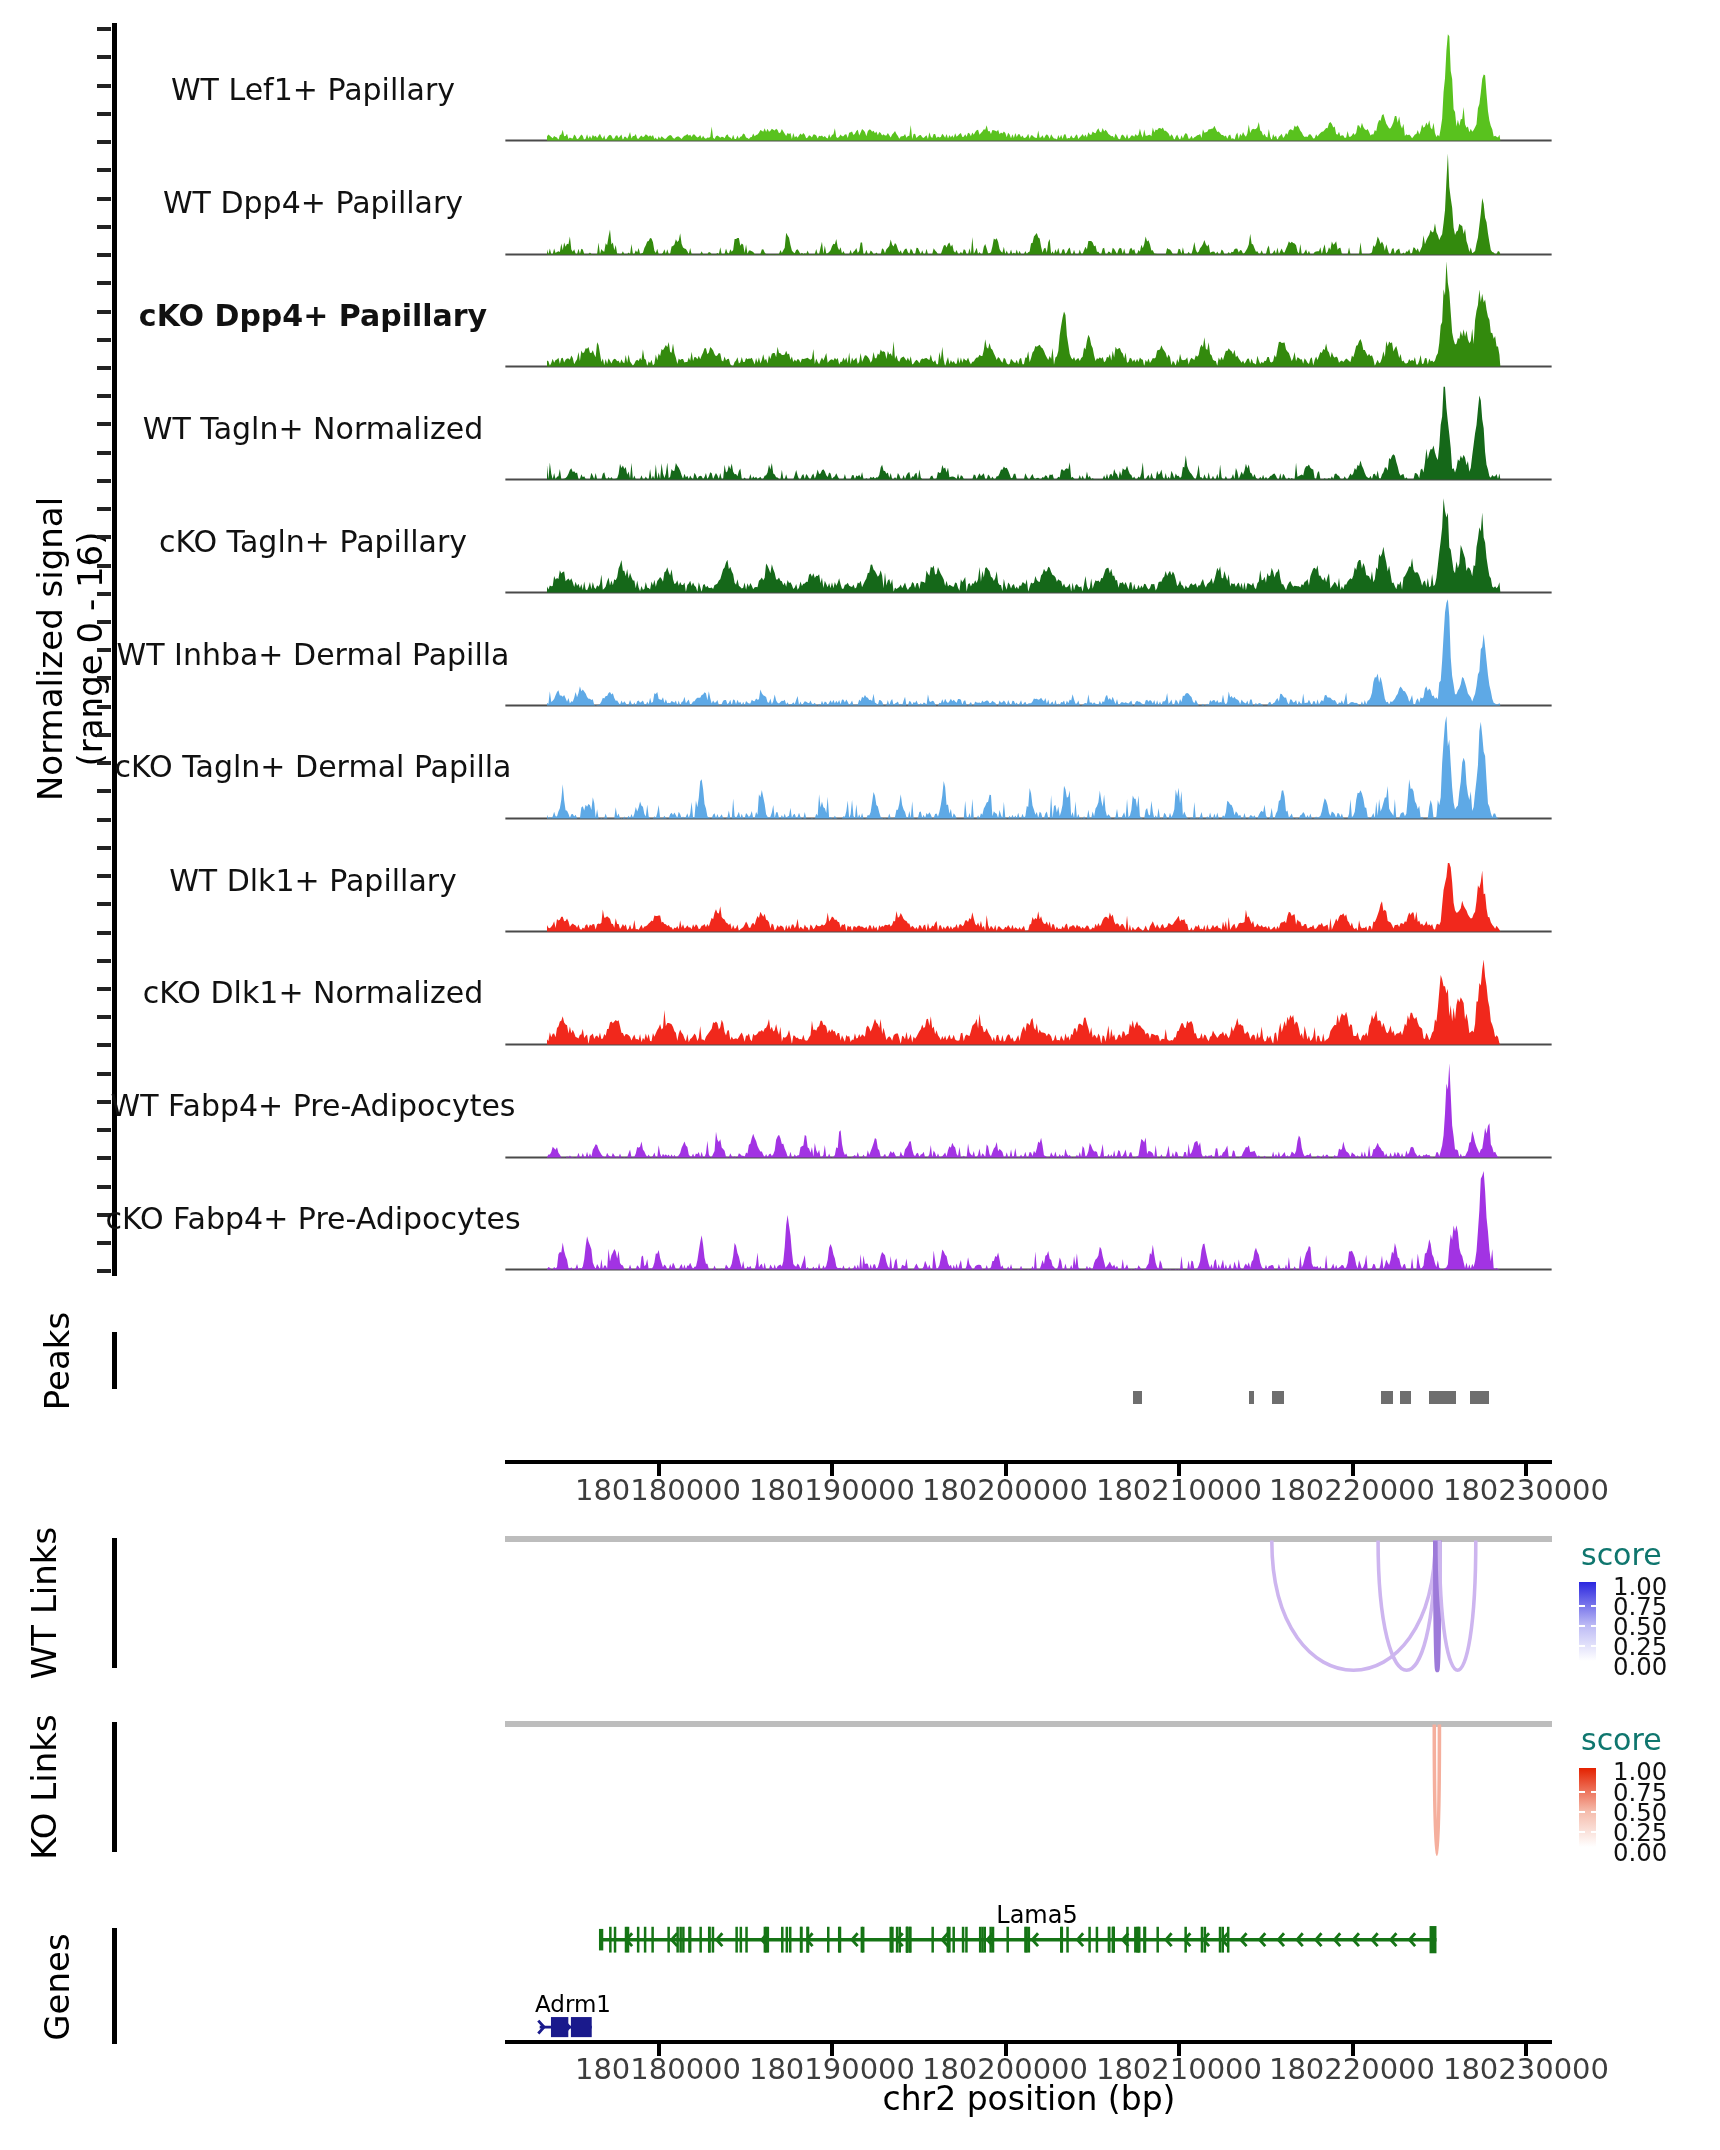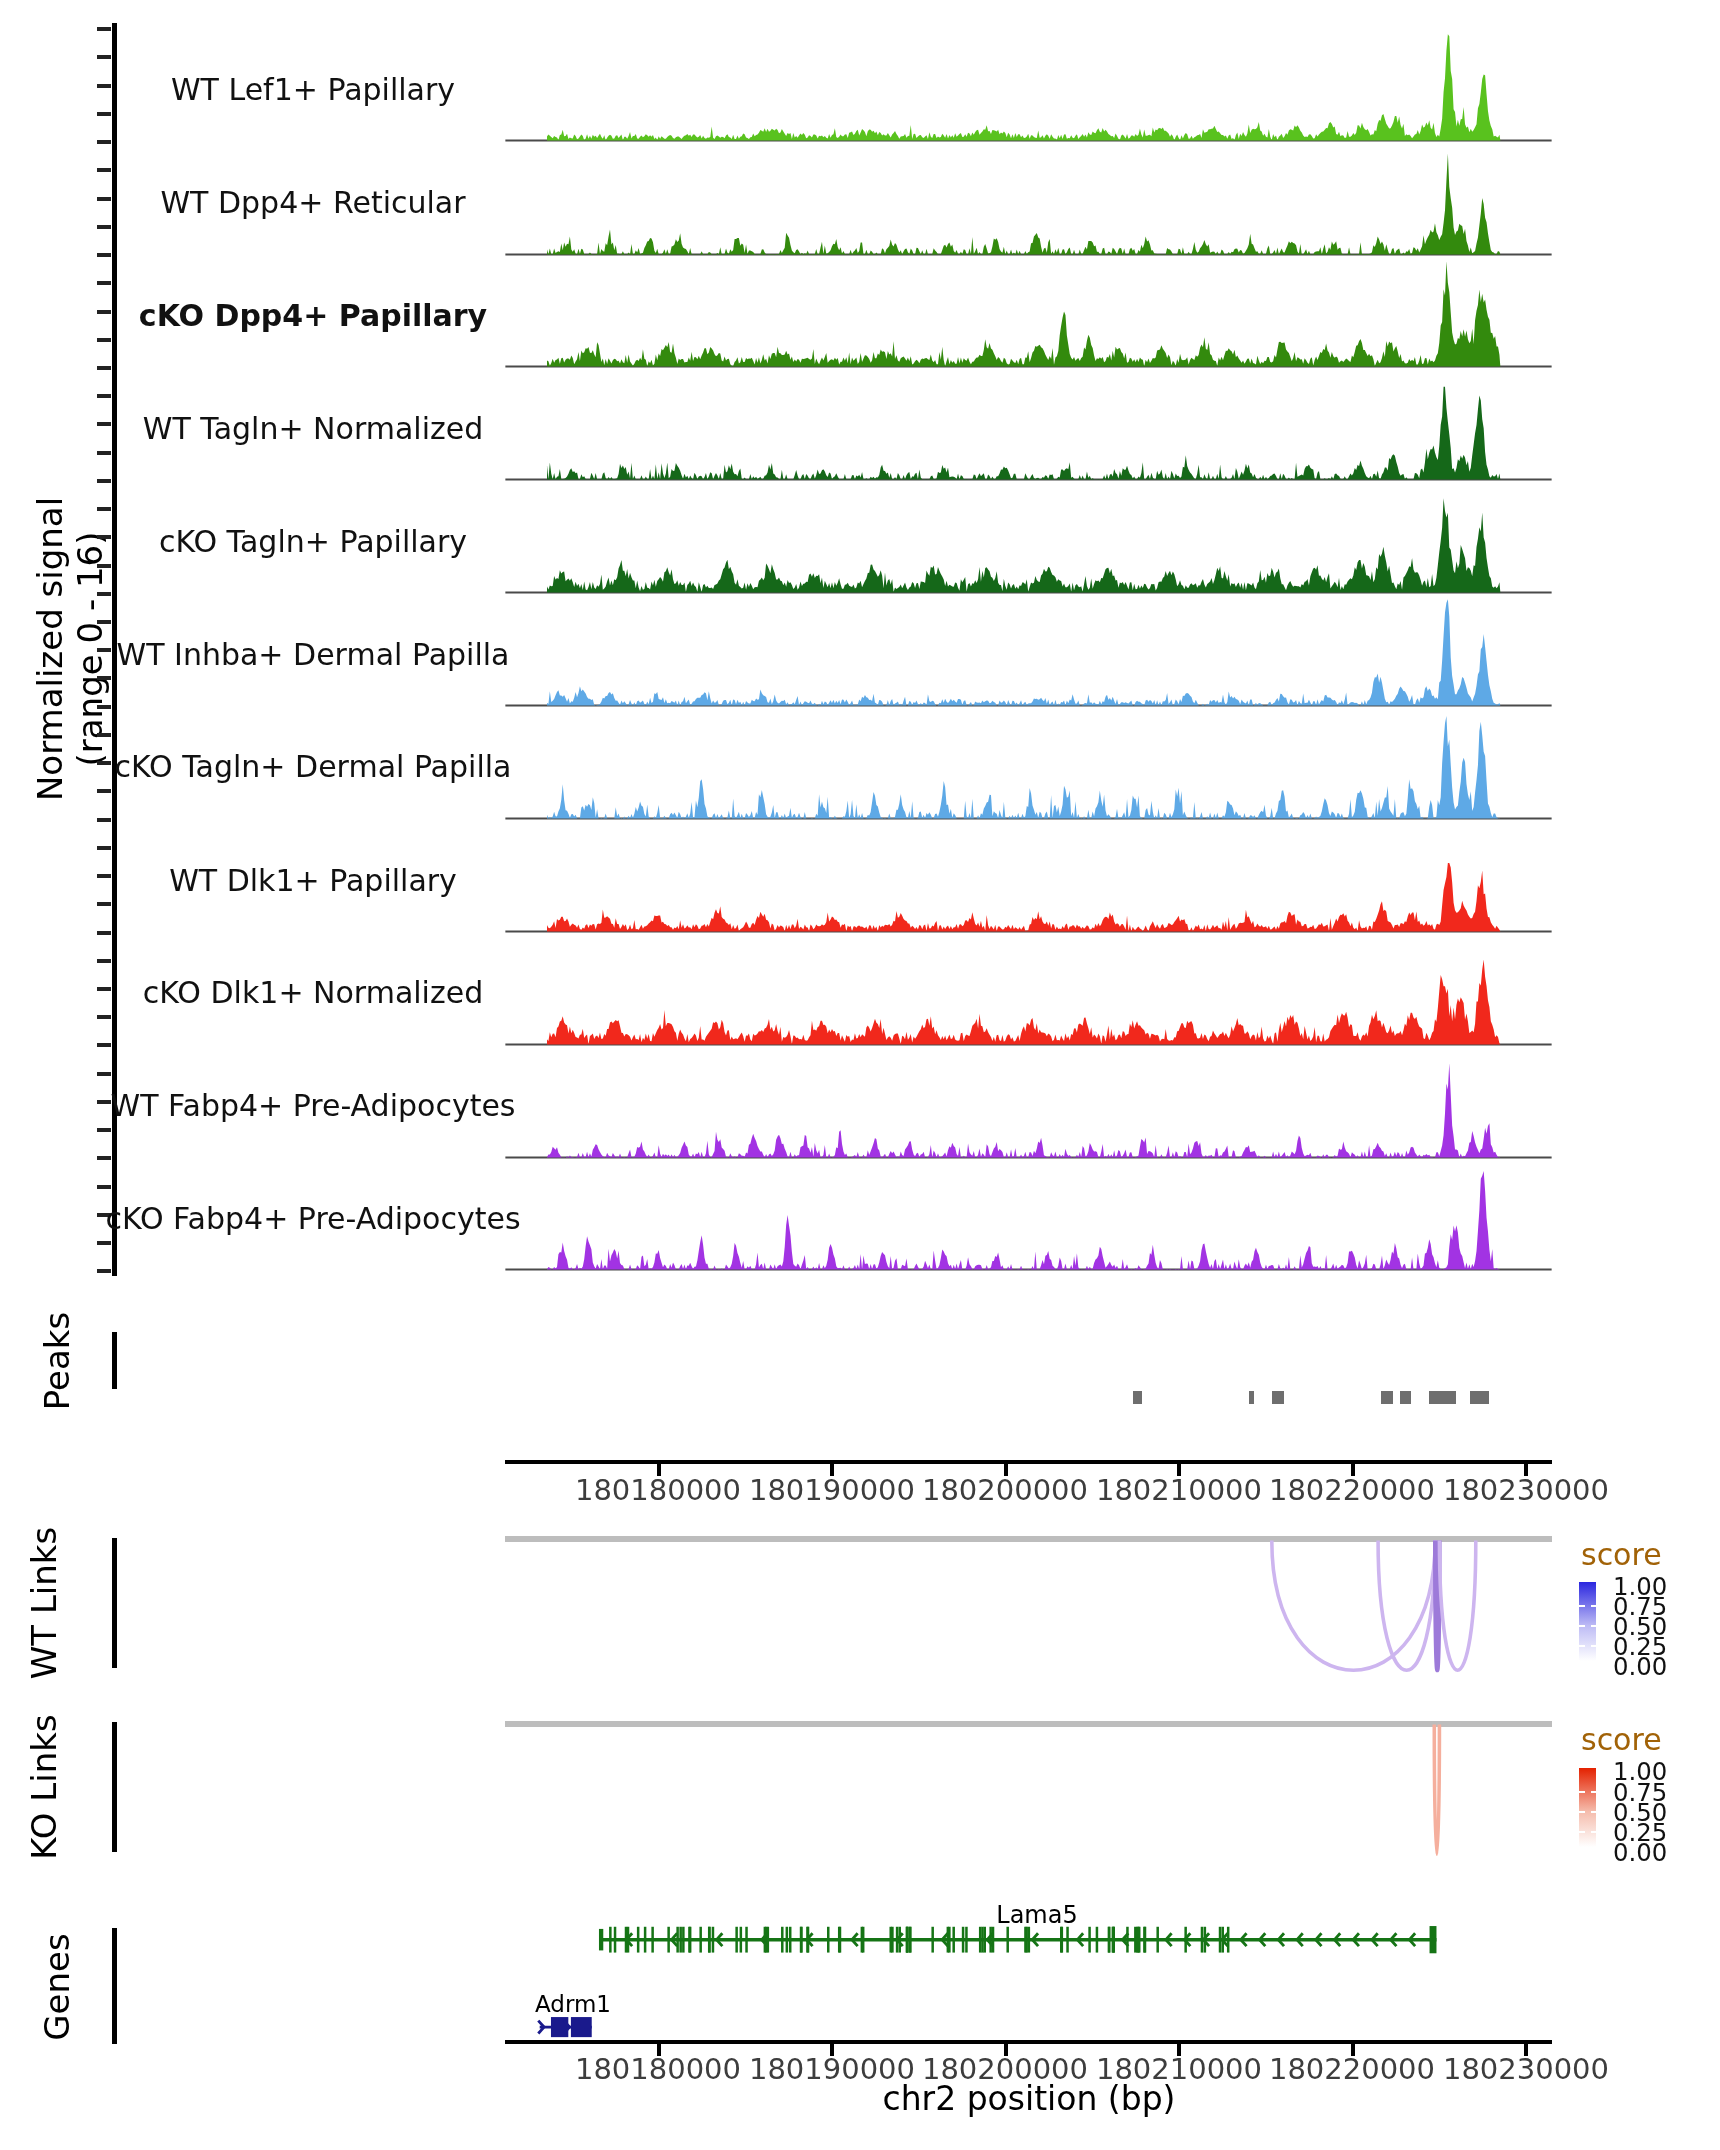--- a/index.html
+++ b/index.html
@@ -7,21 +7,21 @@
           font-family:"DejaVu Sans","Liberation Sans",sans-serif;color:#111;}
   .vlabel{position:absolute;white-space:nowrap;transform:translate(-50%,-50%) rotate(-90deg);
           text-align:center;color:#000;}
   .track-label{position:absolute;transform:translate(-50%,-50%);white-space:nowrap;
                font-size:30px;color:#111;}
   .tick-label{position:absolute;transform:translateX(-50%);font-size:29px;color:#3d3d3d;white-space:nowrap;}
   .axis-line{position:absolute;background:#000;}
   .section-bar{position:absolute;width:5px;background:#000;left:112px;}
   .gray-bar{position:absolute;height:5.7px;background:#bdbdbd;}
   .peak-rect{position:absolute;background:#6e6e6e;}
-  .legend-title{position:absolute;font-size:30px;color:#a16207;transform:translate(0,-50%);}
+  .legend-title{position:absolute;font-size:30px;color:#0f766e;transform:translate(0,-50%);}
   .legend-bar{position:absolute;width:17px;}
   .legend-label{position:absolute;font-size:24.4px;color:#111;transform:translate(0,-50%);}
   .legend-dash{position:absolute;height:2.2px;width:5.7px;background:#fff;}
   .gene-label{position:absolute;transform:translate(-50%,-50%);color:#000;white-space:nowrap;}
   svg{position:absolute;overflow:visible;}
 </style>
 </head>
 <body>
 
 <div id="figure">
@@ -121,21 +121,21 @@
         <line x1="0" x2="1461" y1="151.5" y2="151.5" stroke="#4a4a4a" stroke-width="3"></line>
         <polygon points="58.1,151.5 58.1,151.0 60.1,147.3 62.1,147.3 64.1,144.0 66.1,136.5 68.1,138.7 70.1,140.6 72.1,137.2 74.1,145.0 76.1,147.6 78.1,151.1 80.1,151.0 82.1,151.3 84.1,151.4 86.1,149.6 88.1,151.0 90.1,148.6 92.1,150.8 94.1,150.9 96.1,151.0 98.1,151.0 100.1,150.8 102.1,144.9 104.1,151.3 106.1,151.1 108.1,145.1 110.1,150.9 112.1,150.9 114.1,143.6 116.1,151.2 118.1,145.5 120.1,150.3 122.1,140.8 124.1,137.3 126.1,132.9 128.1,134.1 130.1,140.1 132.1,143.8 134.1,147.3 136.1,149.9 138.1,150.9 140.1,151.0 142.1,144.8 144.1,148.6 146.1,149.6 148.1,151.0 150.1,145.2 152.1,148.4 154.1,151.0 156.1,149.8 158.1,151.0 160.1,145.8 162.1,151.1 164.1,151.0 166.1,150.9 168.1,151.2 170.1,151.1 172.1,145.4 174.1,140.4 176.1,151.3 178.1,150.7 180.1,150.3 182.1,145.9 184.1,136.9 186.1,138.0 188.1,136.5 190.1,129.1 192.1,140.5 194.1,143.1 196.1,147.8 198.1,150.7 200.1,147.3 202.1,151.2 204.1,151.1 206.1,149.0 208.1,144.4 210.1,151.1 212.1,151.0 214.1,134.5 216.1,146.1 218.1,150.9 220.1,146.3 222.1,149.0 224.1,146.8 226.1,149.5 228.1,147.2 230.1,151.2 232.1,146.9 234.1,151.2 236.1,147.5 238.1,151.1 240.1,150.4 242.1,148.2 244.1,145.3 246.1,138.0 248.1,133.6 250.1,129.3 252.1,134.8 254.1,137.0 256.1,147.3 258.1,150.1 260.1,150.6 262.1,145.9 264.1,151.1 266.1,145.8 268.1,147.0 270.1,143.9 272.1,151.0 274.1,143.4 276.1,151.0 278.1,151.0 280.1,145.4 282.1,128.2 284.1,146.8 286.1,151.1 288.1,150.7 290.1,146.6 292.1,142.3 294.1,115.7 296.1,126.6 298.1,129.8 300.1,126.0 302.1,137.6 304.1,139.6 306.1,142.0 308.1,150.6 310.1,150.9 312.1,151.3 314.1,145.6 316.1,149.8 318.1,151.2 320.1,149.6 322.1,151.3 324.1,151.0 326.1,145.4 328.1,146.9 330.1,149.1 332.1,148.9 334.1,150.5 336.1,144.5 338.1,145.9 340.1,133.8 342.1,132.4 344.1,124.3 346.1,118.2 348.1,124.2 350.1,128.3 352.1,135.5 354.1,139.8 356.1,143.1 358.1,143.0 360.1,147.7 362.1,151.2 364.1,146.6 366.1,151.0 368.1,147.2 370.1,145.9 372.1,149.4 374.1,147.1 376.1,141.9 378.1,126.7 380.1,122.1 382.1,119.8 384.1,124.7 386.1,132.8 388.1,132.4 390.1,139.4 392.1,143.8 394.1,150.2 396.1,151.1 398.1,143.6 400.1,151.1 402.1,151.0 404.1,147.0 406.1,150.6 408.1,148.3 410.1,148.5 412.1,137.3 414.1,135.8 416.1,134.6 418.1,120.1 420.1,121.5 422.1,137.2 424.1,138.9 426.1,144.9 428.1,136.9 430.1,150.3 432.1,131.3 434.1,141.3 436.1,145.9 438.1,140.7 440.1,151.1 442.1,150.9 444.1,147.9 446.1,134.0 448.1,151.1 450.1,151.2 452.1,145.8 454.1,151.3 456.1,151.0 458.1,150.3 460.1,148.0 462.1,137.1 464.1,138.6 466.1,115.5 468.1,113.3 470.1,132.7 472.1,143.3 474.1,148.0 476.1,145.9 478.1,151.1 480.1,151.1 482.1,151.2 484.1,150.9 486.1,149.5 488.1,147.9 490.1,150.9 492.1,143.9 494.1,150.9 496.1,151.2 498.1,151.2 500.1,147.4 502.1,150.9 504.1,151.1 506.1,141.3 508.1,147.9 510.1,142.8 512.1,137.5 514.1,131.7 516.1,124.3 518.1,126.1 520.1,139.0 522.1,141.7 524.1,150.1 526.1,151.0 528.1,149.1 530.1,146.4 532.1,151.1 534.1,151.3 536.1,146.5 538.1,142.3 540.1,145.5 542.1,143.2 544.1,147.3 546.1,151.0 548.1,149.6 550.1,150.9 552.1,143.1 554.1,147.9 556.1,149.5 558.1,140.5 560.1,137.4 562.1,134.3 564.1,129.0 566.1,128.9 568.1,140.2 570.1,147.4 572.1,149.6 574.1,145.9 576.1,144.8 578.1,150.9 580.1,147.3 582.1,146.6 584.1,143.6 586.1,151.3 588.1,151.3 590.1,150.9 592.1,146.9 594.1,133.9 596.1,151.2 598.1,141.6 600.1,145.3 602.1,151.0 604.1,145.4 606.1,150.9 608.1,150.8 610.1,149.7 612.1,147.2 614.1,144.7 616.1,150.2 618.1,141.4 620.1,135.9 622.1,137.9 624.1,130.9 626.1,135.4 628.1,137.6 630.1,146.7 632.1,149.3 634.1,137.0 636.1,151.0 638.1,150.9 640.1,148.9 642.1,150.9 644.1,151.0 646.1,131.9 648.1,144.2 650.1,147.2 652.1,149.1 654.1,142.6 656.1,151.1 658.1,151.2 660.1,147.7 662.1,139.1 664.1,150.8 666.1,145.4 668.1,147.8 670.1,151.2 672.1,132.9 674.1,136.2 676.1,147.1 678.1,149.6 680.1,144.1 682.1,139.1 684.1,136.5 686.1,129.7 688.1,142.9 690.1,139.7 692.1,141.3 694.1,143.7 696.1,150.8 698.1,151.3 700.1,144.2 702.1,151.1 704.1,151.0 706.1,140.0 708.1,151.2 710.1,149.5 712.1,138.4 714.1,151.2 716.1,150.9 718.1,150.9 720.1,147.3 722.1,151.2 724.1,149.5 726.1,143.4 728.1,151.3 730.1,151.2 732.1,144.0 734.1,144.6 736.1,149.3 738.1,142.1 740.1,145.6 742.1,138.8 744.1,129.1 746.1,131.4 748.1,124.0 750.1,134.8 752.1,148.2 754.1,149.3 756.1,150.9 758.1,150.9 760.1,151.2 762.1,144.2 764.1,148.2 766.1,149.6 768.1,143.3 770.1,151.3 772.1,151.0 774.1,146.7 776.1,150.9 778.1,147.5 780.1,150.9 782.1,139.2 784.1,146.2 786.1,149.5 788.1,147.9 790.1,150.9 792.1,151.3 794.1,150.9 796.1,151.2 798.1,147.5 800.1,150.9 802.1,144.0 804.1,151.0 806.1,135.4 808.1,138.5 810.1,150.3 812.1,148.4 814.1,142.9 816.1,131.2 818.1,135.1 820.1,140.5 822.1,143.1 824.1,142.8 826.1,143.8 828.1,151.0 830.1,151.1 832.1,143.4 834.1,132.7 836.1,151.2 838.1,148.9 840.1,151.1 842.1,146.4 844.1,151.0 846.1,146.8 848.1,151.3 850.1,141.3 852.1,151.1 854.1,148.5 856.1,141.2 858.1,142.7 860.1,151.2 862.1,149.1 864.1,145.7 866.1,140.3 868.1,150.9 870.1,151.0 872.1,144.6 874.1,144.3 876.1,151.2 878.1,151.2 880.1,150.8 882.1,150.1 884.1,148.7 886.1,136.4 888.1,125.7 890.1,127.5 892.1,130.6 894.1,123.6 896.1,146.5 898.1,142.6 900.1,142.7 902.1,143.7 904.1,145.9 906.1,151.3 908.1,134.1 910.1,150.9 912.1,151.2 914.1,151.0 916.1,146.8 918.1,151.0 920.1,150.9 922.1,151.2 924.1,144.9 926.1,134.7 928.1,151.3 930.1,151.3 932.1,144.3 934.1,151.3 936.1,142.8 938.1,144.5 940.1,151.0 942.1,149.3 944.1,151.2 946.1,151.0 948.1,143.9 950.1,143.8 952.1,151.1 954.1,131.9 956.1,147.0 958.1,144.4 960.1,138.9 962.1,130.9 964.1,129.0 966.1,128.6 968.1,135.3 970.1,130.3 972.1,145.9 974.1,150.6 976.1,150.8 978.1,147.9 980.1,151.2 982.1,148.7 984.1,149.0 986.1,147.6 988.1,151.0 990.1,151.2 992.1,138.5 994.1,139.0 996.1,151.3 998.1,148.2 1000.1,149.0 1002.1,144.4 1004.1,143.1 1006.1,139.3 1008.1,134.9 1010.1,150.9 1012.1,151.2 1014.1,150.9 1016.1,141.4 1018.1,142.7 1020.1,151.2 1022.1,151.3 1024.1,151.3 1026.1,150.5 1028.1,149.4 1030.1,144.4 1032.1,141.1 1034.1,136.9 1036.1,137.5 1038.1,134.5 1040.1,144.0 1042.1,143.4 1044.1,143.3 1046.1,142.0 1048.1,146.3 1050.1,151.2 1052.1,148.2 1054.1,151.2 1056.1,151.2 1058.1,151.1 1060.1,149.0 1062.1,151.0 1064.1,151.0 1066.1,151.0 1068.1,151.3 1070.1,151.1 1072.1,143.3 1074.1,151.2 1076.1,146.3 1078.1,151.1 1080.1,143.1 1082.1,151.3 1084.1,149.1 1086.1,146.6 1088.1,144.0 1090.1,150.9 1092.1,148.2 1094.1,151.3 1096.1,148.7 1098.1,143.0 1100.1,144.9 1102.1,146.9 1104.1,142.2 1106.1,128.3 1108.1,120.7 1110.1,124.3 1112.1,138.3 1114.1,145.9 1116.1,149.6 1118.1,148.7 1120.1,147.5 1122.1,148.3 1124.1,145.0 1126.1,151.2 1128.1,151.2 1130.1,151.3 1132.1,151.3 1134.1,148.7 1136.1,149.3 1138.1,150.9 1140.1,151.4 1142.1,147.1 1144.1,151.1 1146.1,147.8 1148.1,147.5 1150.1,151.3 1152.1,151.2 1154.1,151.4 1156.1,150.9 1158.1,148.0 1160.1,150.5 1162.1,149.1 1164.1,139.1 1166.1,140.8 1168.1,140.0 1170.1,129.0 1172.1,137.7 1174.1,142.9 1176.1,144.3 1178.1,146.3 1180.1,151.2 1182.1,144.2 1184.1,146.3 1186.1,147.5 1188.1,151.1 1190.1,148.5 1192.1,151.2 1194.1,150.9 1196.1,143.1 1198.1,151.3 1200.1,143.2 1202.1,151.1 1204.1,150.9 1206.1,134.3 1208.1,150.7 1210.1,148.6 1212.1,139.9 1214.1,139.5 1216.1,135.7 1218.1,130.9 1220.1,136.3 1222.1,138.1 1224.1,142.1 1226.1,143.3 1228.1,149.4 1230.1,145.4 1232.1,151.0 1234.1,151.0 1236.1,144.7 1238.1,150.9 1240.1,149.3 1242.1,143.4 1244.1,149.5 1246.1,143.9 1248.1,145.9 1250.1,151.4 1252.1,145.1 1254.1,151.2 1256.1,151.0 1258.1,141.8 1260.1,147.5 1262.1,144.4 1264.1,137.6 1266.1,136.4 1268.1,137.9 1270.1,144.7 1272.1,147.4 1274.1,150.3 1276.1,147.4 1278.1,149.7 1280.1,151.1 1282.1,147.7 1284.1,148.6 1286.1,146.6 1288.1,148.7 1290.1,147.7 1292.1,150.8 1294.1,150.9 1296.1,151.0 1298.1,151.1 1300.1,144.2 1302.1,144.2 1304.1,149.8 1306.1,142.6 1308.1,134.9 1310.1,120.4 1312.1,90.0 1314.1,48.1 1316.1,56.5 1318.1,19.8 1320.1,63.4 1322.1,106.8 1324.1,122.0 1326.1,140.4 1328.1,140.4 1330.1,141.7 1332.1,151.1 1334.1,145.9 1336.1,151.2 1338.1,149.2 1340.1,149.7 1342.1,145.6 1344.1,141.6 1346.1,130.9 1348.1,129.8 1350.1,114.6 1352.1,121.5 1354.1,130.4 1356.1,136.6 1358.1,141.2 1360.1,145.7 1362.1,140.3 1364.1,139.1 1366.1,125.8 1368.1,109.9 1370.1,118.3 1372.1,107.5 1374.1,103.6 1376.1,133.1 1378.1,137.3 1380.1,144.6 1382.1,143.5 1384.1,147.8 1386.1,151.2 1388.1,150.9 1389.4,151.5" fill="#A233E3"></polygon>
       </svg>
       <svg width="1047" height="111" viewBox="0 0 1461 155" style="left:505px;top:1161px;">
         <line x1="0" x2="1461" y1="151.5" y2="151.5" stroke="#4a4a4a" stroke-width="3"></line>
         <polygon points="58.1,151.5 58.1,151.3 60.1,147.9 62.1,149.2 64.1,151.3 66.1,151.1 68.1,148.1 70.1,150.2 72.1,148.0 74.1,130.2 76.1,126.9 78.1,127.6 80.1,113.7 82.1,125.6 84.1,132.9 86.1,138.0 88.1,148.9 90.1,150.5 92.1,148.3 94.1,151.2 96.1,151.0 98.1,149.5 100.1,144.0 102.1,151.1 104.1,149.0 106.1,150.6 108.1,147.2 110.1,137.3 112.1,119.2 114.1,105.1 116.1,112.5 118.1,117.6 120.1,123.2 122.1,141.6 124.1,147.1 126.1,150.4 128.1,143.9 130.1,147.3 132.1,151.1 134.1,137.0 136.1,151.3 138.1,145.8 140.1,145.9 142.1,150.5 144.1,122.7 146.1,140.2 148.1,131.6 150.1,127.7 152.1,123.0 154.1,126.2 156.1,136.0 158.1,125.4 160.1,142.6 162.1,145.2 164.1,145.8 166.1,150.9 168.1,151.0 170.1,151.3 172.1,150.8 174.1,144.5 176.1,150.9 178.1,151.0 180.1,151.2 182.1,150.9 184.1,145.6 186.1,147.8 188.1,151.2 190.1,133.8 192.1,132.0 194.1,146.8 196.1,144.9 198.1,136.8 200.1,150.9 202.1,149.6 204.1,150.5 206.1,148.1 208.1,141.6 210.1,129.2 212.1,129.6 214.1,124.3 216.1,135.3 218.1,142.1 220.1,148.2 222.1,144.6 224.1,146.6 226.1,151.2 228.1,151.2 230.1,144.0 232.1,148.9 234.1,141.6 236.1,145.6 238.1,151.0 240.1,151.1 242.1,151.0 244.1,147.1 246.1,144.0 248.1,150.9 250.1,144.6 252.1,151.3 254.1,146.0 256.1,146.2 258.1,142.1 260.1,146.8 262.1,150.9 264.1,147.5 266.1,147.4 268.1,139.0 270.1,125.7 272.1,113.2 274.1,103.7 276.1,117.1 278.1,135.0 280.1,143.6 282.1,143.5 284.1,150.3 286.1,150.9 288.1,150.8 290.1,151.1 292.1,146.0 294.1,151.0 296.1,151.2 298.1,150.9 300.1,151.3 302.1,150.1 304.1,151.0 306.1,151.1 308.1,144.7 310.1,147.2 312.1,150.3 314.1,148.3 316.1,143.5 318.1,132.8 320.1,114.6 322.1,118.3 324.1,128.5 326.1,133.6 328.1,142.6 330.1,149.1 332.1,139.7 334.1,150.8 336.1,151.0 338.1,147.1 340.1,149.0 342.1,146.1 344.1,151.3 346.1,150.8 348.1,151.3 350.1,144.3 352.1,127.8 354.1,148.8 356.1,145.3 358.1,143.5 360.1,150.9 362.1,141.7 364.1,151.0 366.1,151.1 368.1,151.0 370.1,144.5 372.1,148.1 374.1,151.2 376.1,144.3 378.1,151.0 380.1,147.1 382.1,145.6 384.1,144.6 386.1,147.4 388.1,139.9 390.1,119.6 392.1,89.3 394.1,75.5 396.1,90.1 398.1,103.7 400.1,127.2 402.1,143.7 404.1,146.1 406.1,147.8 408.1,143.0 410.1,145.6 412.1,150.9 414.1,145.0 416.1,139.0 418.1,131.3 420.1,150.9 422.1,147.9 424.1,151.1 426.1,151.3 428.1,150.9 430.1,147.2 432.1,151.2 434.1,148.2 436.1,151.2 438.1,142.4 440.1,151.1 442.1,151.0 444.1,145.5 446.1,149.7 448.1,146.3 450.1,137.8 452.1,121.2 454.1,115.8 456.1,121.3 458.1,130.6 460.1,136.3 462.1,146.8 464.1,149.8 466.1,149.4 468.1,149.2 470.1,151.1 472.1,145.6 474.1,151.3 476.1,151.3 478.1,151.3 480.1,147.3 482.1,151.0 484.1,150.9 486.1,149.4 488.1,145.1 490.1,150.9 492.1,144.5 494.1,151.0 496.1,130.0 498.1,151.1 500.1,131.8 502.1,144.0 504.1,143.2 506.1,143.5 508.1,151.2 510.1,143.7 512.1,151.0 514.1,144.5 516.1,144.3 518.1,150.3 520.1,148.5 522.1,141.9 524.1,132.5 526.1,127.1 528.1,129.4 530.1,131.7 532.1,140.9 534.1,147.1 536.1,149.8 538.1,132.7 540.1,151.0 542.1,149.2 544.1,139.2 546.1,135.7 548.1,150.9 550.1,151.3 552.1,150.9 554.1,144.9 556.1,146.0 558.1,146.8 560.1,136.2 562.1,150.9 564.1,151.2 566.1,151.1 568.1,150.9 570.1,151.0 572.1,146.6 574.1,143.1 576.1,147.8 578.1,151.3 580.1,151.2 582.1,150.9 584.1,147.4 586.1,139.4 588.1,144.3 590.1,149.6 592.1,144.6 594.1,151.1 596.1,151.2 598.1,124.9 600.1,139.3 602.1,150.7 604.1,149.4 606.1,145.3 608.1,135.5 610.1,123.5 612.1,126.3 614.1,130.8 616.1,133.0 618.1,142.8 620.1,147.1 622.1,145.0 624.1,151.1 626.1,144.9 628.1,150.9 630.1,143.2 632.1,151.1 634.1,144.7 636.1,138.3 638.1,151.0 640.1,151.3 642.1,151.1 644.1,146.3 646.1,134.5 648.1,144.3 650.1,146.9 652.1,150.9 654.1,151.1 656.1,146.9 658.1,145.5 660.1,145.0 662.1,144.8 664.1,145.5 666.1,150.8 668.1,151.1 670.1,151.1 672.1,145.1 674.1,151.0 676.1,150.0 678.1,148.2 680.1,139.6 682.1,139.7 684.1,132.7 686.1,133.9 688.1,127.8 690.1,137.6 692.1,148.5 694.1,145.7 696.1,151.1 698.1,150.9 700.1,151.1 702.1,147.1 704.1,151.0 706.1,143.8 708.1,151.1 710.1,151.3 712.1,151.3 714.1,151.3 716.1,150.9 718.1,151.1 720.1,146.1 722.1,151.2 724.1,151.1 726.1,151.2 728.1,151.3 730.1,150.8 732.1,151.1 734.1,151.2 736.1,146.5 738.1,151.3 740.1,126.4 742.1,151.3 744.1,150.9 746.1,151.2 748.1,145.7 750.1,138.3 752.1,144.1 754.1,132.3 756.1,131.3 758.1,125.7 760.1,136.4 762.1,138.2 764.1,146.3 766.1,148.1 768.1,150.7 770.1,151.1 772.1,146.1 774.1,134.9 776.1,139.5 778.1,150.9 780.1,151.2 782.1,143.2 784.1,151.3 786.1,150.9 788.1,151.1 790.1,145.0 792.1,151.0 794.1,132.7 796.1,145.9 798.1,128.9 800.1,148.4 802.1,151.4 804.1,151.2 806.1,151.1 808.1,151.2 810.1,151.2 812.1,146.4 814.1,151.2 816.1,147.6 818.1,150.9 820.1,150.4 822.1,142.6 824.1,137.6 826.1,135.9 828.1,132.1 830.1,119.6 832.1,122.8 834.1,132.9 836.1,140.9 838.1,149.2 840.1,146.6 842.1,143.8 844.1,140.2 846.1,145.2 848.1,147.6 850.1,144.5 852.1,149.4 854.1,146.4 856.1,151.3 858.1,151.3 860.1,150.9 862.1,136.8 864.1,151.3 866.1,148.3 868.1,144.1 870.1,150.9 872.1,151.1 874.1,150.9 876.1,151.2 878.1,151.3 880.1,149.3 882.1,151.0 884.1,145.6 886.1,148.5 888.1,151.2 890.1,151.0 892.1,150.9 894.1,150.1 896.1,146.4 898.1,143.1 900.1,128.5 902.1,130.9 904.1,116.8 906.1,130.9 908.1,142.6 910.1,148.2 912.1,150.3 914.1,138.4 916.1,142.9 918.1,151.0 920.1,151.2 922.1,151.1 924.1,150.9 926.1,151.2 928.1,150.9 930.1,151.0 932.1,151.3 934.1,151.0 936.1,150.9 938.1,151.1 940.1,150.8 942.1,151.1 944.1,132.6 946.1,150.9 948.1,151.1 950.1,151.2 952.1,151.0 954.1,139.1 956.1,151.1 958.1,139.0 960.1,140.2 962.1,150.9 964.1,150.9 966.1,150.1 968.1,146.1 970.1,140.1 972.1,124.8 974.1,116.3 976.1,115.3 978.1,126.1 980.1,135.3 982.1,143.7 984.1,149.4 986.1,143.7 988.1,151.0 990.1,139.8 992.1,136.8 994.1,151.2 996.1,143.7 998.1,151.3 1000.1,144.5 1002.1,137.7 1004.1,151.2 1006.1,144.2 1008.1,151.3 1010.1,148.9 1012.1,143.3 1014.1,150.9 1016.1,151.2 1018.1,140.4 1020.1,146.5 1022.1,151.1 1024.1,137.1 1026.1,148.5 1028.1,150.9 1030.1,151.2 1032.1,146.2 1034.1,143.1 1036.1,147.0 1038.1,141.3 1040.1,149.1 1042.1,140.8 1044.1,138.0 1046.1,125.9 1048.1,121.0 1050.1,126.9 1052.1,130.9 1054.1,141.7 1056.1,147.6 1058.1,150.4 1060.1,151.2 1062.1,144.5 1064.1,150.9 1066.1,146.5 1068.1,146.2 1070.1,145.3 1072.1,145.7 1074.1,151.1 1076.1,151.2 1078.1,151.2 1080.1,143.7 1082.1,149.6 1084.1,151.0 1086.1,148.6 1088.1,151.1 1090.1,144.1 1092.1,151.1 1094.1,133.9 1096.1,151.1 1098.1,151.1 1100.1,151.1 1102.1,146.9 1104.1,150.9 1106.1,151.1 1108.1,151.1 1110.1,131.7 1112.1,148.8 1114.1,144.3 1116.1,136.3 1118.1,128.6 1120.1,125.0 1122.1,118.6 1124.1,120.5 1126.1,142.8 1128.1,147.7 1130.1,147.3 1132.1,148.1 1134.1,146.5 1136.1,150.8 1138.1,146.6 1140.1,151.2 1142.1,149.5 1144.1,151.0 1146.1,131.3 1148.1,151.2 1150.1,151.3 1152.1,151.3 1154.1,147.6 1156.1,143.2 1158.1,151.3 1160.1,144.8 1162.1,150.8 1164.1,148.8 1166.1,147.4 1168.1,144.9 1170.1,145.8 1172.1,150.0 1174.1,148.3 1176.1,142.4 1178.1,126.4 1180.1,126.4 1182.1,125.2 1184.1,129.5 1186.1,134.8 1188.1,145.0 1190.1,150.0 1192.1,138.6 1194.1,144.3 1196.1,151.1 1198.1,148.1 1200.1,143.3 1202.1,130.8 1204.1,151.3 1206.1,151.2 1208.1,150.9 1210.1,149.5 1212.1,143.5 1214.1,144.4 1216.1,151.0 1218.1,151.3 1220.1,151.0 1222.1,144.6 1224.1,132.1 1226.1,150.8 1228.1,145.5 1230.1,137.7 1232.1,142.2 1234.1,145.3 1236.1,137.9 1238.1,126.4 1240.1,129.4 1242.1,114.4 1244.1,122.3 1246.1,134.4 1248.1,136.0 1250.1,144.8 1252.1,149.7 1254.1,144.9 1256.1,143.6 1258.1,151.2 1260.1,150.9 1262.1,151.3 1264.1,151.3 1266.1,134.7 1268.1,151.1 1270.1,151.2 1272.1,151.1 1274.1,129.3 1276.1,142.8 1278.1,150.7 1280.1,149.0 1282.1,145.9 1284.1,129.2 1286.1,128.5 1288.1,121.2 1290.1,109.1 1292.1,116.0 1294.1,130.1 1296.1,134.4 1298.1,142.8 1300.1,148.5 1302.1,138.6 1304.1,149.0 1306.1,150.9 1308.1,151.2 1310.1,150.9 1312.1,149.9 1314.1,148.5 1316.1,144.3 1318.1,119.9 1320.1,102.2 1322.1,110.4 1324.1,90.2 1326.1,98.6 1328.1,89.6 1330.1,99.7 1332.1,121.5 1334.1,129.3 1336.1,132.6 1338.1,141.4 1340.1,149.9 1342.1,141.9 1344.1,150.9 1346.1,144.1 1348.1,150.9 1350.1,143.5 1352.1,147.9 1354.1,139.5 1356.1,125.8 1358.1,97.9 1360.1,68.7 1362.1,24.8 1364.1,20.5 1366.1,13.9 1368.1,41.6 1370.1,79.3 1372.1,98.5 1374.1,123.8 1376.1,139.9 1378.1,122.8 1380.1,149.8 1382.1,150.6 1384.1,149.4 1386.1,150.9 1388.1,151.1 1389.4,151.5" fill="#A233E3"></polygon>
       </svg>
     </div>
   <div id="track-labels">
       <div class="track-label" style="left:313px;top:89px;text-align:right;">WT Lef1+ Papillary</div>
-      <div class="track-label" style="left:313px;top:202px;">WT Dpp4+ Reticular</div>
+      <div class="track-label" style="left:313px;top:202px;">WT Dpp4+ Papillary</div>
       <div class="track-label" style="left:313px;top:315px;font-weight:bold;">cKO Dpp4+ Papillary</div>
       <div class="track-label" style="left:313px;top:428px;">WT Tagln+ Normalized</div>
       <div class="track-label" style="left:313px;top:541px;">cKO Tagln+ Papillary</div>
       <div class="track-label" style="left:313px;top:654px;">WT Inhba+ Dermal Papilla</div>
       <div class="track-label" style="left:313px;top:766px;">cKO Tagln+ Dermal Papilla</div>
       <div class="track-label" style="left:313px;top:880px;">WT Dlk1+ Papillary</div>
       <div class="track-label" style="left:313px;top:992px;">cKO Dlk1+ Normalized</div>
       <div class="track-label" style="left:313px;top:1105px;">WT Fabp4+ Pre-Adipocytes</div>
       <div class="track-label" style="left:313px;top:1218px;">cKO Fabp4+ Pre-Adipocytes</div>
     </div>

